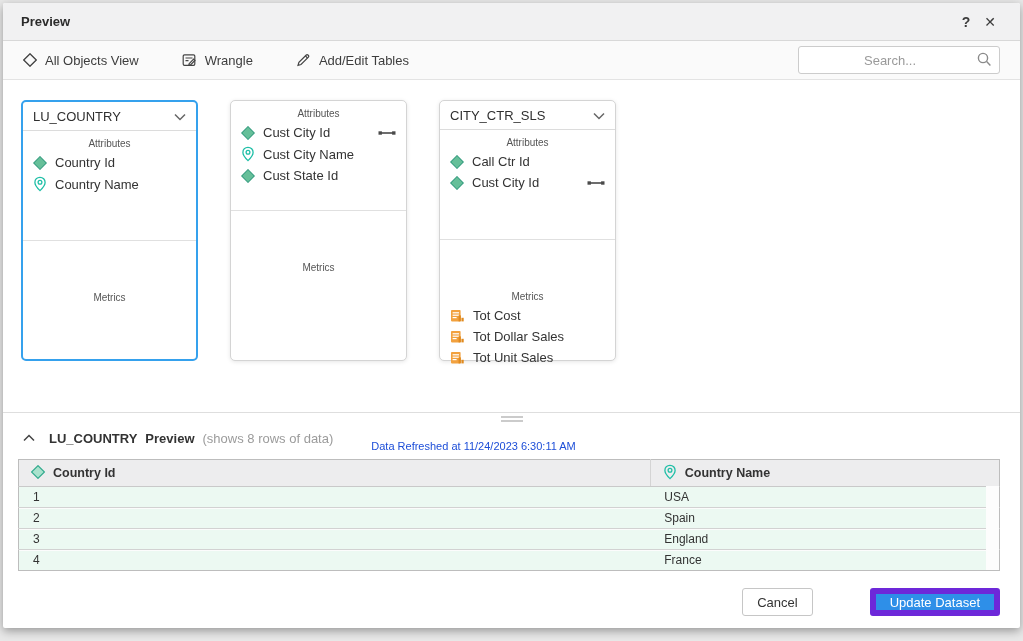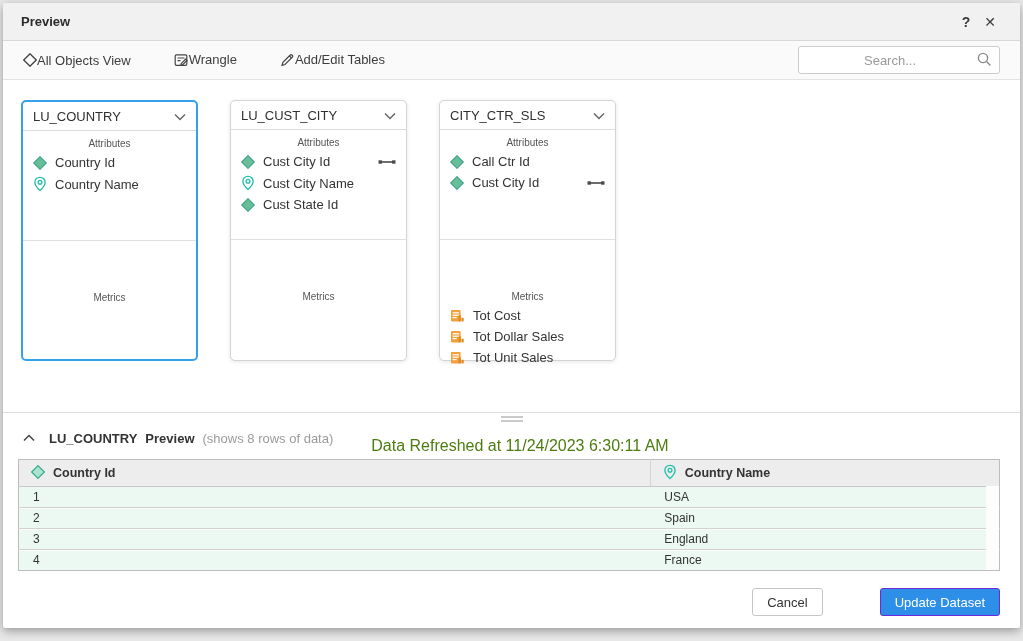--- a/index.html
+++ b/index.html
@@ -25,21 +25,21 @@
   .titlebar .spacer{flex:1;}
   .win-btn{
     width:24px;height:24px;display:flex;align-items:center;justify-content:center;
     font-size:14px;color:#3c3c3c;font-weight:700;cursor:pointer;
   }
   
   .toolbar{
     height:38px;flex:0 0 38px;background:#fafafa;border-bottom:1px solid #e3e3e3;
     display:flex;align-items:center;padding:0 20px;
   }
-  .tool-item{display:flex;gap:0;margin-right:42px;cursor:pointer;color:#3d3d3d;}
+  .tool-item{display:flex;align-items:center;gap:8px;margin-right:42px;cursor:pointer;color:#3d3d3d;}
   .tool-item svg{display:block;}
   .toolbar .spacer{flex:1;}
   .search-box{
     position:relative;width:200px;height:26px;background:#fff;border:1px solid #ccc;border-radius:3px;
     display:flex;align-items:center;
   }
   .search-box input{
     border:none;outline:none;background:transparent;width:100%;height:100%;
     font-family:inherit;font-size:13px;color:#444;text-align:center;padding:0 26px 0 8px;
   }
@@ -72,21 +72,21 @@
   }
   .drag-handle i{display:block;height:2px;background:#cbcbcb;margin-top:2px;}
   
   .preview-head{
     flex:0 0 34px;display:flex;align-items:center;padding:0 20px;gap:8px;background:#fff;
   }
   .preview-head .chev{cursor:pointer;display:flex;align-items:center;}
   .pv-name{font-weight:700;font-size:13px;color:#333;margin-left:6px;}
   .pv-title{font-weight:700;font-size:13px;color:#333;}
   .pv-sub{color:#9b9b9b;font-size:13px;}
-  .pv-refresh{color:#4d7c0f;font-size:16px;margin-left:30px;margin-top:16px;}
+  .pv-refresh{color:#1d4ed8;font-size:11px;margin-left:30px;margin-top:16px;}
   
   .table-wrap{margin:4px 20px 0 15px;position:relative;}
   table.preview{border-collapse:collapse;width:100%;border:1px solid #bdbdbd;table-layout:fixed;}
   table.preview th{
     background:#ededee;text-align:left;font-size:12.5px;font-weight:700;color:#333;
     height:26px;padding:0 0 0 12px;border-bottom:1px solid #c9c9c9;border-right:1px solid #d4d4d4;
   }
   table.preview th:last-child{border-right:none;}
   table.preview th .hflex{display:flex;align-items:center;gap:8px;}
   table.preview td{
@@ -95,21 +95,21 @@
   }
   table.preview tr:first-child td{border-top:none;box-shadow:none;}
   .scroll-track{position:absolute;right:1px;top:27px;bottom:1px;width:13px;background:#fdfdfd;}
   
   .footer{flex:1;display:flex;align-items:flex-end;justify-content:flex-end;padding:0 20px 12px;gap:9px;}
   .btn{
     height:28px;border-radius:3px;font-family:inherit;font-size:13px;padding:0 14px;cursor:pointer;
     display:flex;align-items:center;justify-content:center;box-sizing:border-box;margin-left:48px;
   }
   .btn.secondary{background:#fff;border:1px solid #c6c6c6;color:#333;}
-  .btn.primary{background:#2e8fe8;border:1px solid #6d28d9;color:#fff;}
+  .btn.primary{background:#2e8fe8;border:6px solid #6d28d9;color:#fff;}
 </style>
 </head>
 <body>
 
 <div class="dialog">
 
   <div class="titlebar">
     <span class="title">Preview</span>
     <span class="spacer"></span>
     <span class="win-btn">?</span>
@@ -187,28 +187,20 @@
           </span>
           <span class="lbl">Country Name</span>
         </div>
       </div>
       <div class="metric-zone">
         <div class="section-label">Metrics</div>
       </div>
     </div>
 
     <div class="card" style="left:227px;">
-      <div class="card-header">
-        <span class="cname">LU_CUST_CITY</span>
-        <span>
-          <svg width="12" height="8" viewBox="0 0 12 8" fill="none" stroke="#666" stroke-width="1.5">
-              <polyline points="1,1.5 6,6.5 11,1.5"></polyline>
-            </svg>
-        </span>
-      </div>
       <div class="attr-zone">
         <div class="section-label">Attributes</div>
         <div class="obj-item">
           <span>
             <svg width="14" height="14" viewBox="0 0 14 14">
                 <rect x="2.5" y="2.5" width="9" height="9" transform="rotate(45 7 7)" fill="#66bf99" stroke="#2f9a7b" stroke-width="1"></rect>
               </svg>
           </span>
           <span class="lbl">Cust City Id</span>
           <span>

